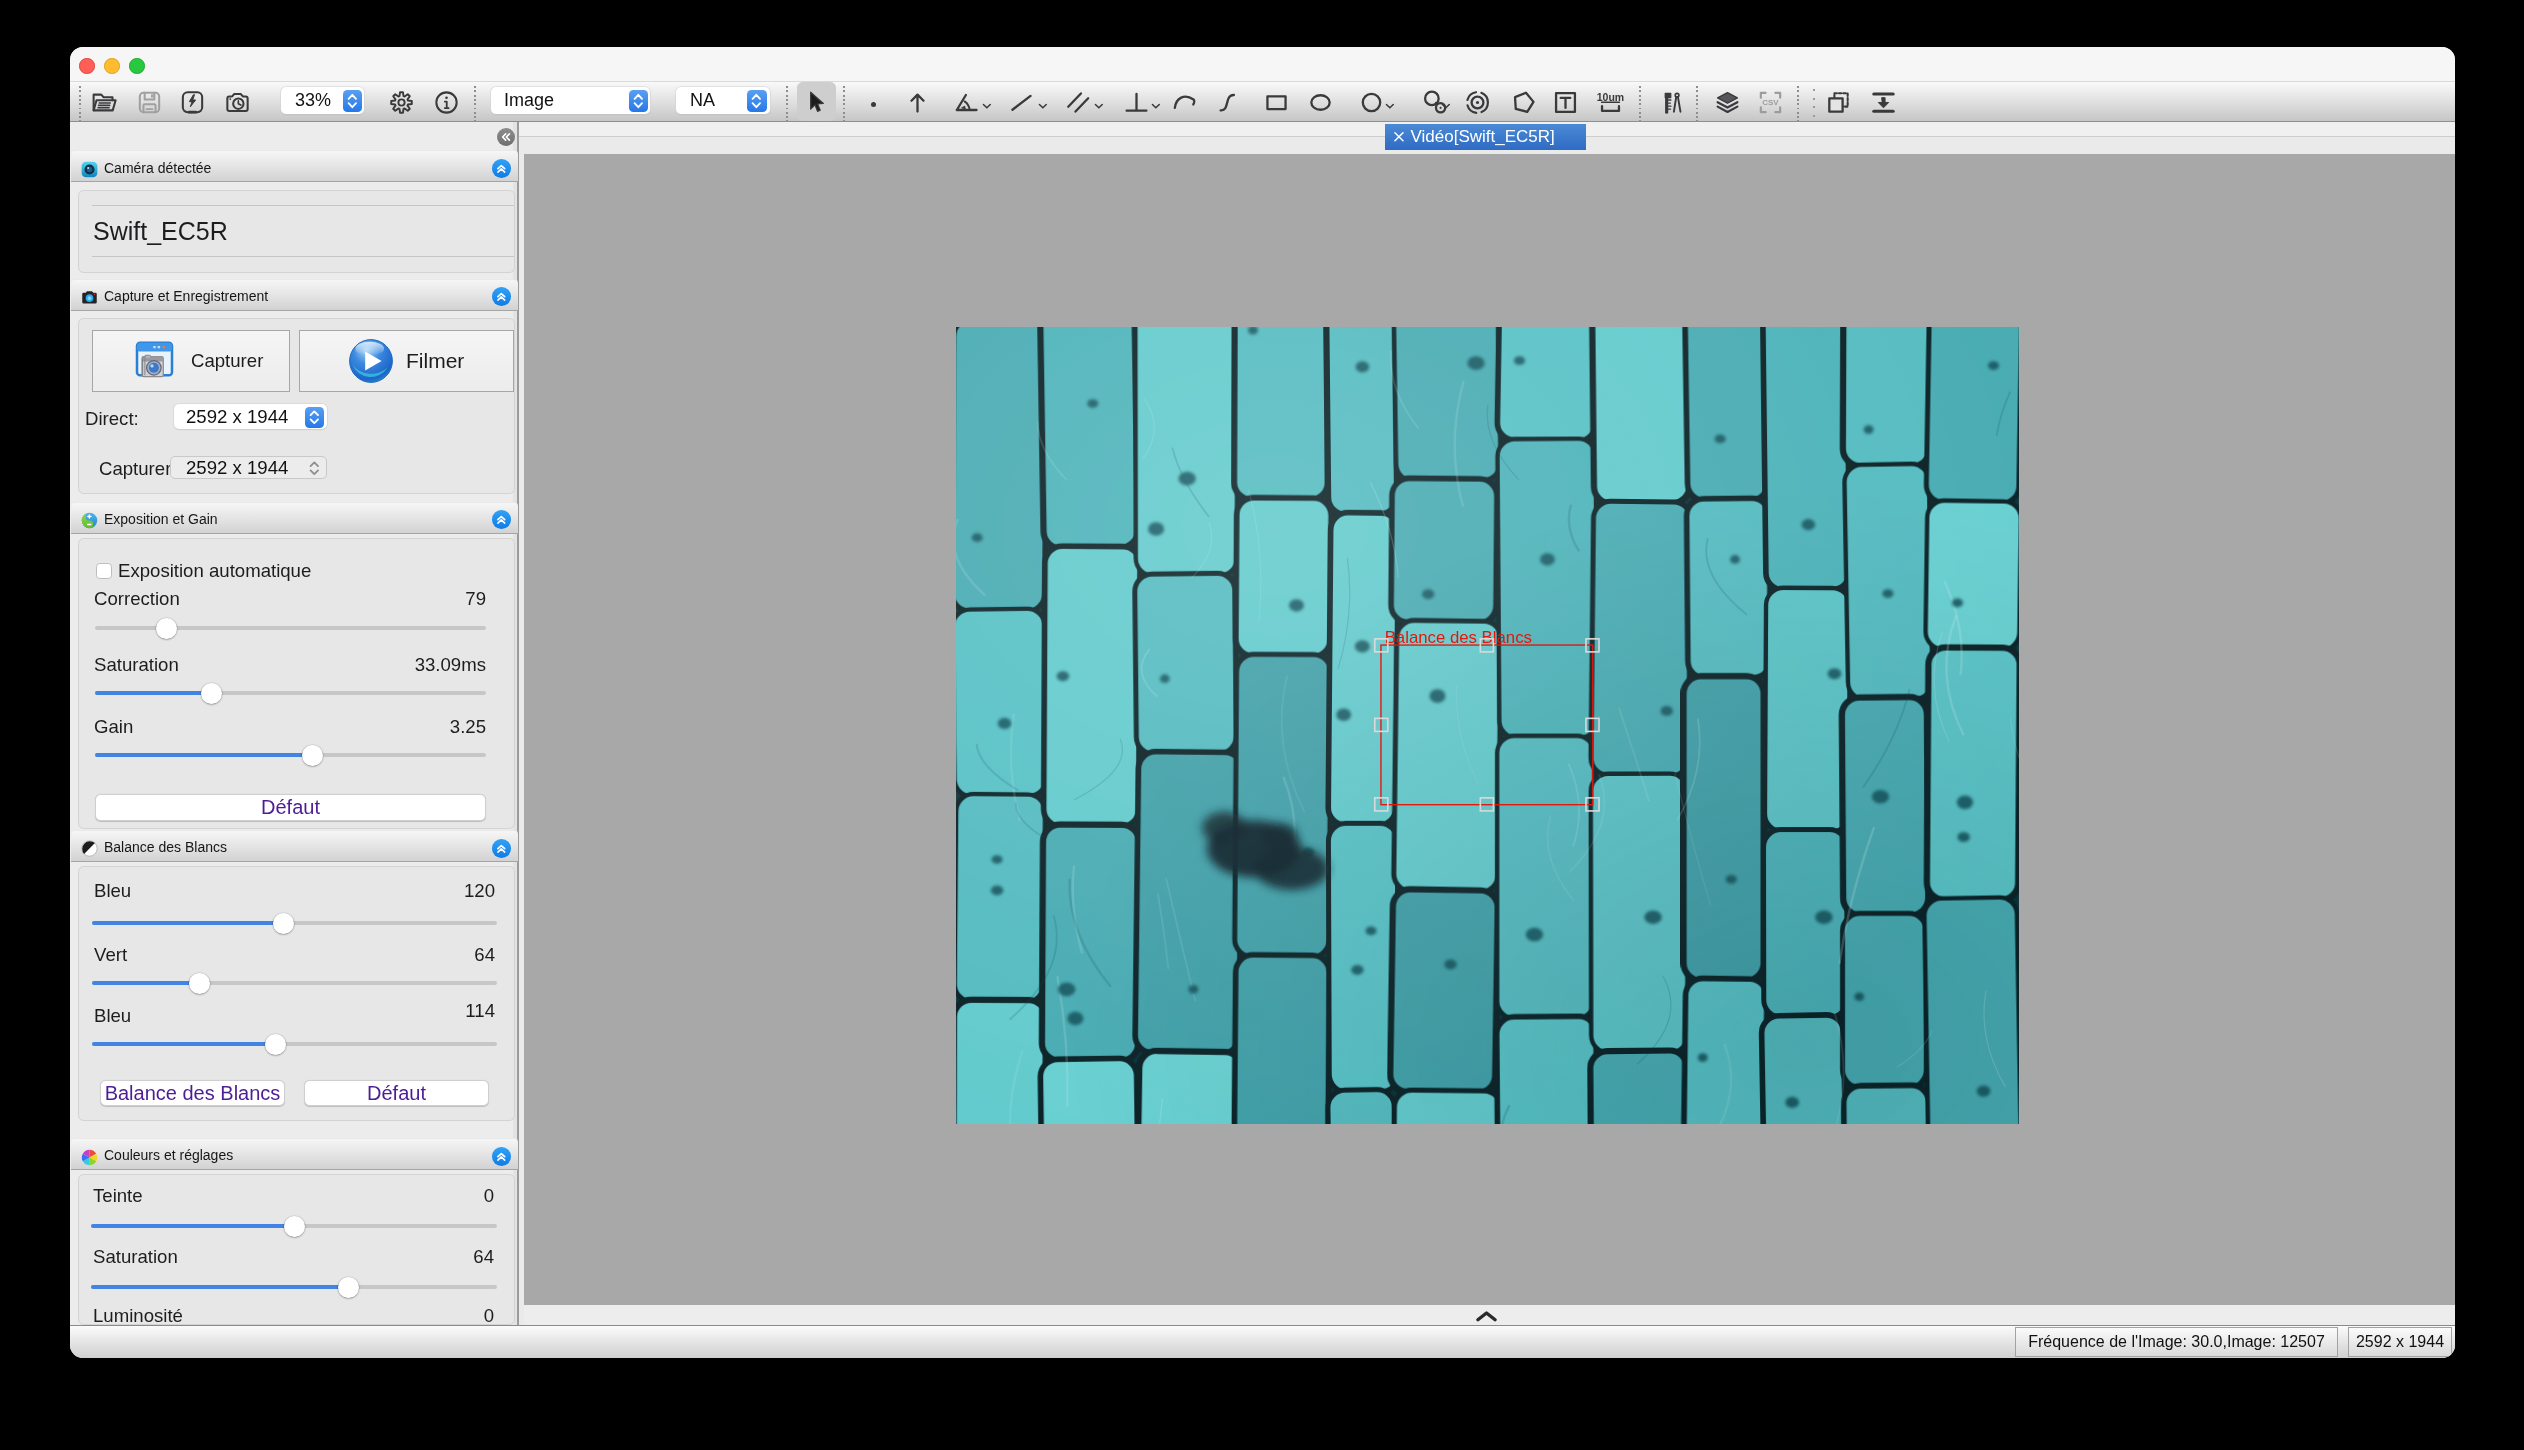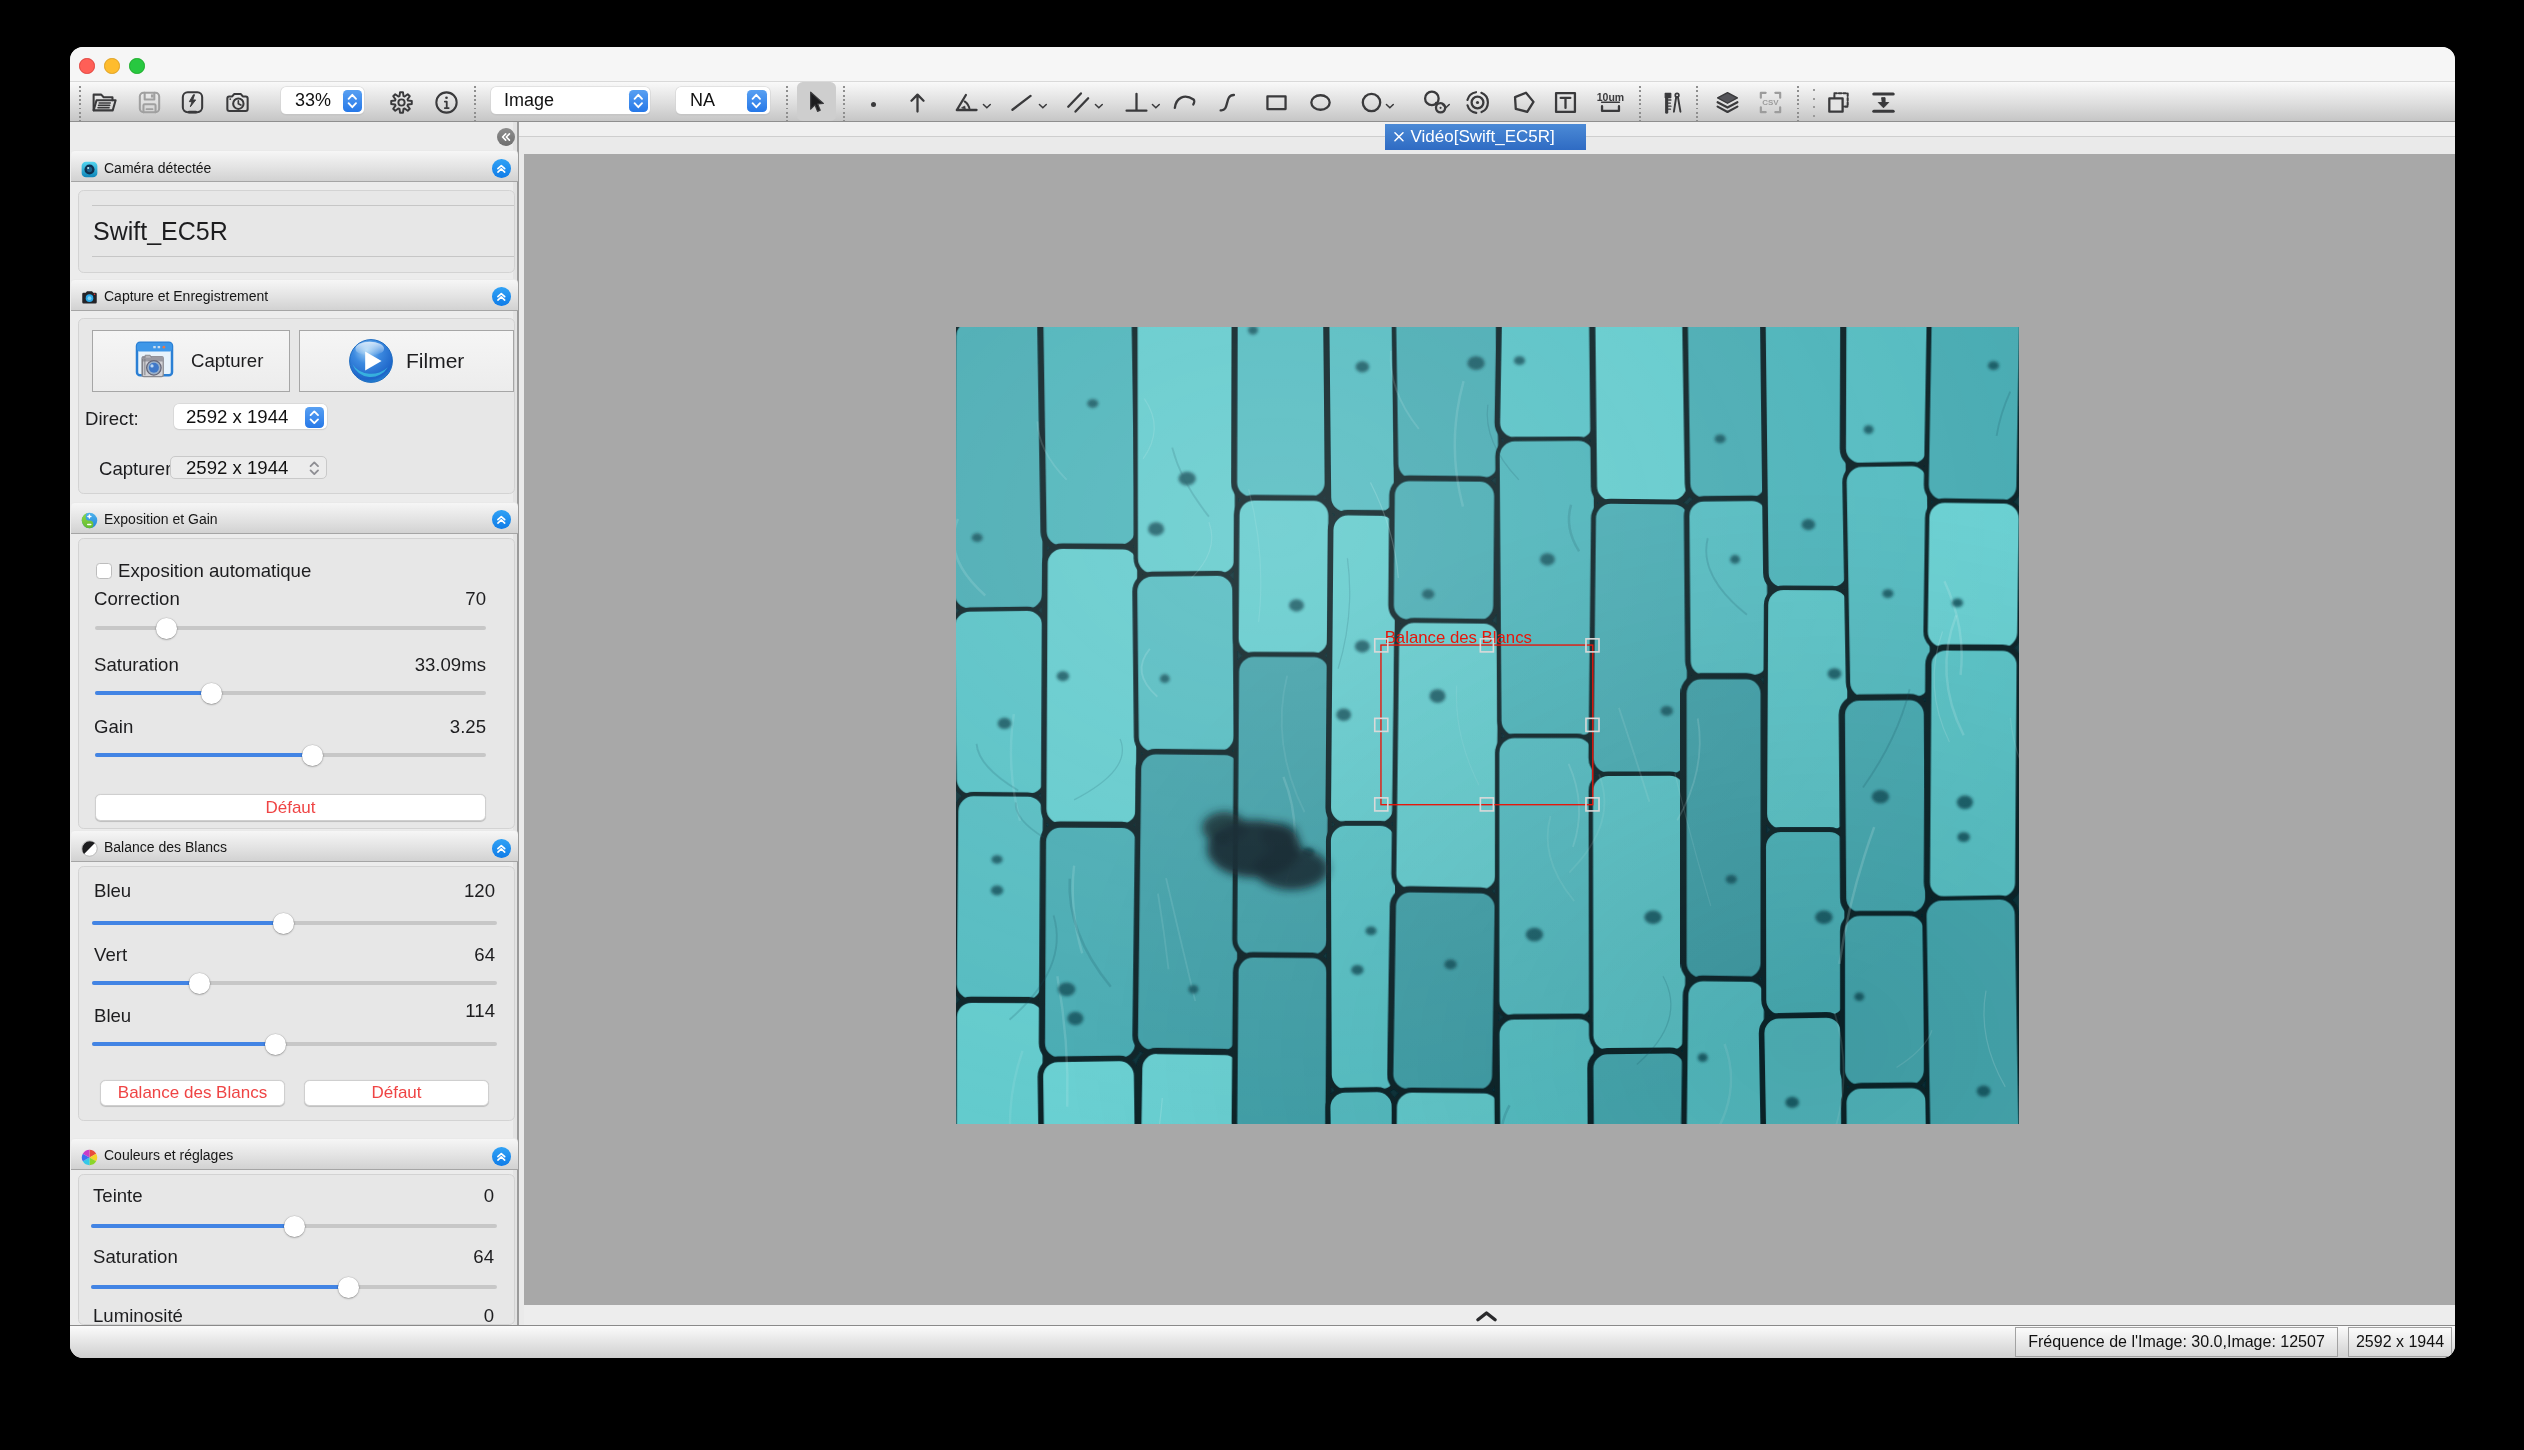--- a/index.html
+++ b/index.html
@@ -5,21 +5,21 @@
 .abs{position:absolute;}
 #win{position:absolute;left:70px;top:47px;width:2385px;height:1311px;border-radius:13px;background:#ececec;overflow:hidden;}
 .hdr{position:absolute;left:1.2px;width:447px;height:32px;background:linear-gradient(#f6f6f6,#e3e3e3 55%,#d2d2d2);border-top:0.6px solid #e9e9e9;border-bottom:0.6px solid #a5a5a5;border-radius:4.3px 4.3px 0 0;}
 .hdrT{position:absolute;left:34px;transform:translateY(-50%);font-size:14px;color:#161616;}
 .body{position:absolute;left:7.5px;width:437px;background:#e7e7e7;border:0.6px solid #d3d3d3;border-radius:5.6px;}
 .lbl{position:absolute;font-size:18.6px;color:#1d1d1f;transform:translateY(-50%);}
 .val{position:absolute;font-size:18.6px;color:#1d1d1f;transform:translateY(-50%);}
 .track{position:absolute;height:4.3px;border-radius:2.2px;background:#c7c7c7;}
 .fill{position:absolute;height:4.3px;border-radius:2.2px;background:#4284e4;}
 .knob{position:absolute;width:20.5px;height:20.5px;border-radius:50%;background:#fff;box-shadow:0 0.6px 1.9px rgba(0,0,0,.4),0 0 0 0.3px rgba(0,0,0,.12);}
-.btnw{position:absolute;background:#fff;border:0.6px solid #cfcfcf;border-radius:5.6px;font-size:17px;color:#ef4444;display:flex;align-items:center;justify-content:center;box-shadow:0 0.3px 0.9px rgba(0,0,0,.18);}
+.btnw{position:absolute;background:#fff;border:0.6px solid #cfcfcf;border-radius:5.6px;font-size:20px;color:#4c1d95;display:flex;align-items:center;justify-content:center;box-shadow:0 0.3px 0.9px rgba(0,0,0,.18);}
 .ccirc{position:absolute;width:18.6px;height:18.6px;border-radius:50%;}
 .stat{position:absolute;top:1280px;height:30px;border:0.6px solid #a2a2a2;background:linear-gradient(#fbfbfb,#d9d9d9);display:flex;align-items:center;justify-content:center;font-size:16px;color:#111;}
 </style></head><body>
 <div id="win">
 <div class="abs" style="left:0;top:0;width:2385px;height:35px;background:#f6f6f6;border-bottom:0.6px solid #d9d9d9"></div>
 <div class="abs" style="left:9.3px;top:11.2px;width:15.5px;height:15.5px;border-radius:50%;background:#ff5f57;border:0.6px solid #e0443e"></div>
 <div class="abs" style="left:34px;top:11.2px;width:15.5px;height:15.5px;border-radius:50%;background:#febc2e;border:0.6px solid #dea123"></div>
 <div class="abs" style="left:59px;top:11.2px;width:15.5px;height:15.5px;border-radius:50%;background:#28c840;border:0.6px solid #1dad2b"></div>
 <div class="abs" style="left:0;top:35px;width:2385px;height:40px;background:linear-gradient(#f9f9f9,#dedede 55%,#c6c6c6);border-bottom:0.6px solid #8f8f8f"></div>
 <div style="position:absolute;left:8.7px;top:39px;width:1.9px;height:35px;background:repeating-linear-gradient(#8e8e8e 0px,#8e8e8e 1.9px,transparent 1.9px,transparent 4.3px)"></div>
@@ -292,21 +292,21 @@
         <path d="M10.6,19.9 h5" stroke="#fff" stroke-width="2.1" stroke-linecap="round"></path>
       </svg></div>
 <div class="hdrT" style="top:472px">Exposition et Gain</div>
 <div class="ccirc" style="left:422px;top:463px;background:linear-gradient(#31a2f5,#0f7ce8)"><svg width="18.6" height="18.6" viewBox="0 0 30 30" fill="none" stroke="#fff" stroke-width="2.7" stroke-linecap="round" stroke-linejoin="round">
         <path d="M9.5,15.5 L15,10.5 L20.5,15.5 M9.5,21 L15,16 L20.5,21"></path>
       </svg></div>
 <div class="body" style="top:491px;height:291px"></div>
 <div class="abs" style="left:25.5px;top:516px;width:16px;height:16px;background:#fff;border:0.9px solid #bdbdbd;border-radius:3.7px"></div>
 <div class="abs" style="left:48px;top:524px;transform:translateY(-50%);font-size:18.6px;color:#1d1d1f">Exposition automatique</div>
 <div class="lbl" style="left:24px;top:552px">Correction</div>
-<div class="val" style="left:416px;top:552px;transform:translate(-100%,-50%)">70</div>
+<div class="val" style="left:416px;top:552px;transform:translate(-100%,-50%)">79</div>
 <div class="track" style="left:25px;top:579px;width:391px"></div>
 <div class="knob" style="left:86px;top:571px"></div>
 <div class="lbl" style="left:24px;top:618px">Saturation</div>
 <div class="val" style="left:416px;top:618px;transform:translate(-100%,-50%)">33.09ms</div>
 <div class="track" style="left:25px;top:644px;width:391px"></div>
 <div class="fill" style="left:25px;top:644px;width:116px"></div>
 <div class="knob" style="left:131px;top:636px"></div>
 <div class="lbl" style="left:24px;top:680px">Gain</div>
 <div class="val" style="left:416px;top:680px;transform:translate(-100%,-50%)">3.25</div>
 <div class="track" style="left:25px;top:706px;width:391px"></div>

